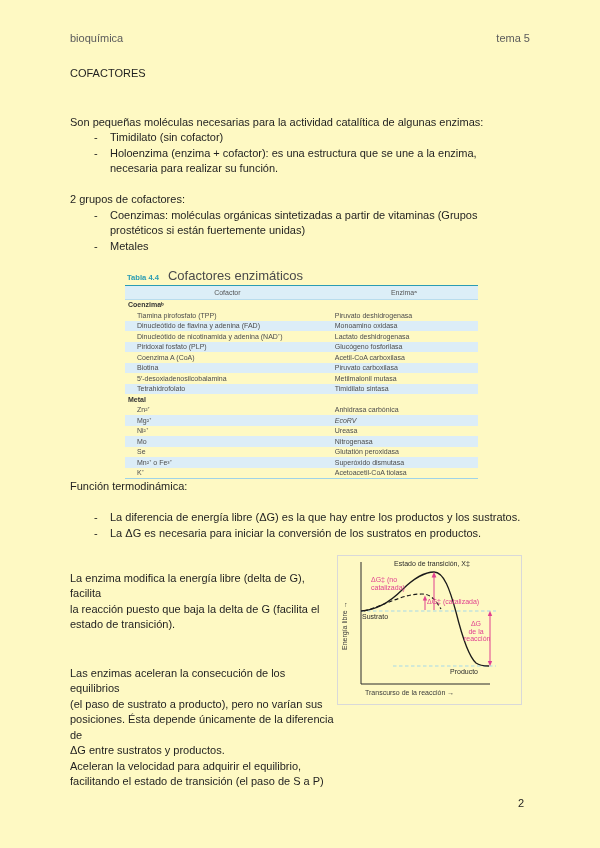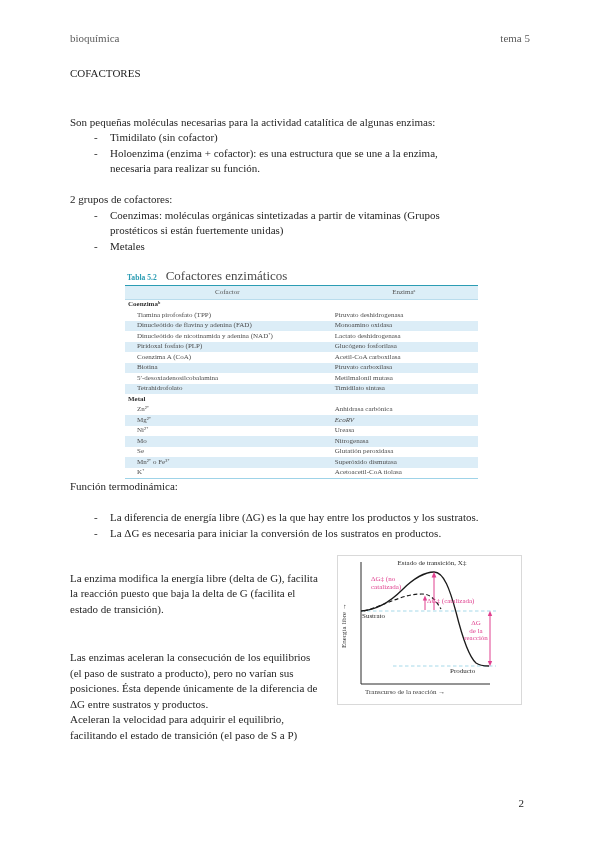--- a/index.html
+++ b/index.html
@@ -1,18 +1,18 @@
 <!DOCTYPE html>
 <html><head>
 <meta charset="utf-8">
 <style>
   html,body{margin:0;padding:0;background:#9a9a9a;}
   .page{
-    width:600px;height:848px;background:#ffffff;position:relative;margin:0 auto;
-    font-family:Liberation Serif, serif;font-size:11px;line-height:15.5px;color:#1f1f1f;
+    width:600px;height:848px;background:#fef9c3;position:relative;margin:0 auto;
+    font-family:Liberation Sans, sans-serif;font-size:11px;line-height:15.5px;color:#1f1f1f;
     overflow:hidden;
   }
   .header{position:absolute;left:70px;right:70px;top:31px;display:flex;justify-content:space-between;color:#5b5b5b;}
   .content{position:absolute;left:70px;right:78px;top:66px;}
   .block{margin-bottom:15.5px;}
   .pre{white-space:pre-line;margin-top:33px;}
   .bullet{display:flex;align-items:flex-start;}
   .bullet .dash{flex:none;width:16px;margin-left:24px;}
   .bullet .btext{white-space:pre-line;flex:1;}
   .sec2-title{margin:30px 0 15px 4px;}
@@ -94,21 +94,21 @@
         <div class="bullet">
           <span class="dash">-</span>
           <span class="btext">Metales</span>
         </div>
       </div>
     </div>
 
 
     <div class="tblwrap">
       <div class="tbl-caption">
-        <span class="tbl-label">Tabla 5.2</span>
+        <span class="tbl-label">Tabla 4.4</span>
         <span class="tbl-capt">Cofactores enzimáticos</span>
       </div>
       <div class="thead">
         <div class="c1">Cofactor</div>
         <div class="c2">Enzimaᵃ</div>
       </div>
       <div class="tbody">
           <div class="trow section">
             <div class="c1">Coenzimaᵇ</div>
             <div class="c2"></div>

